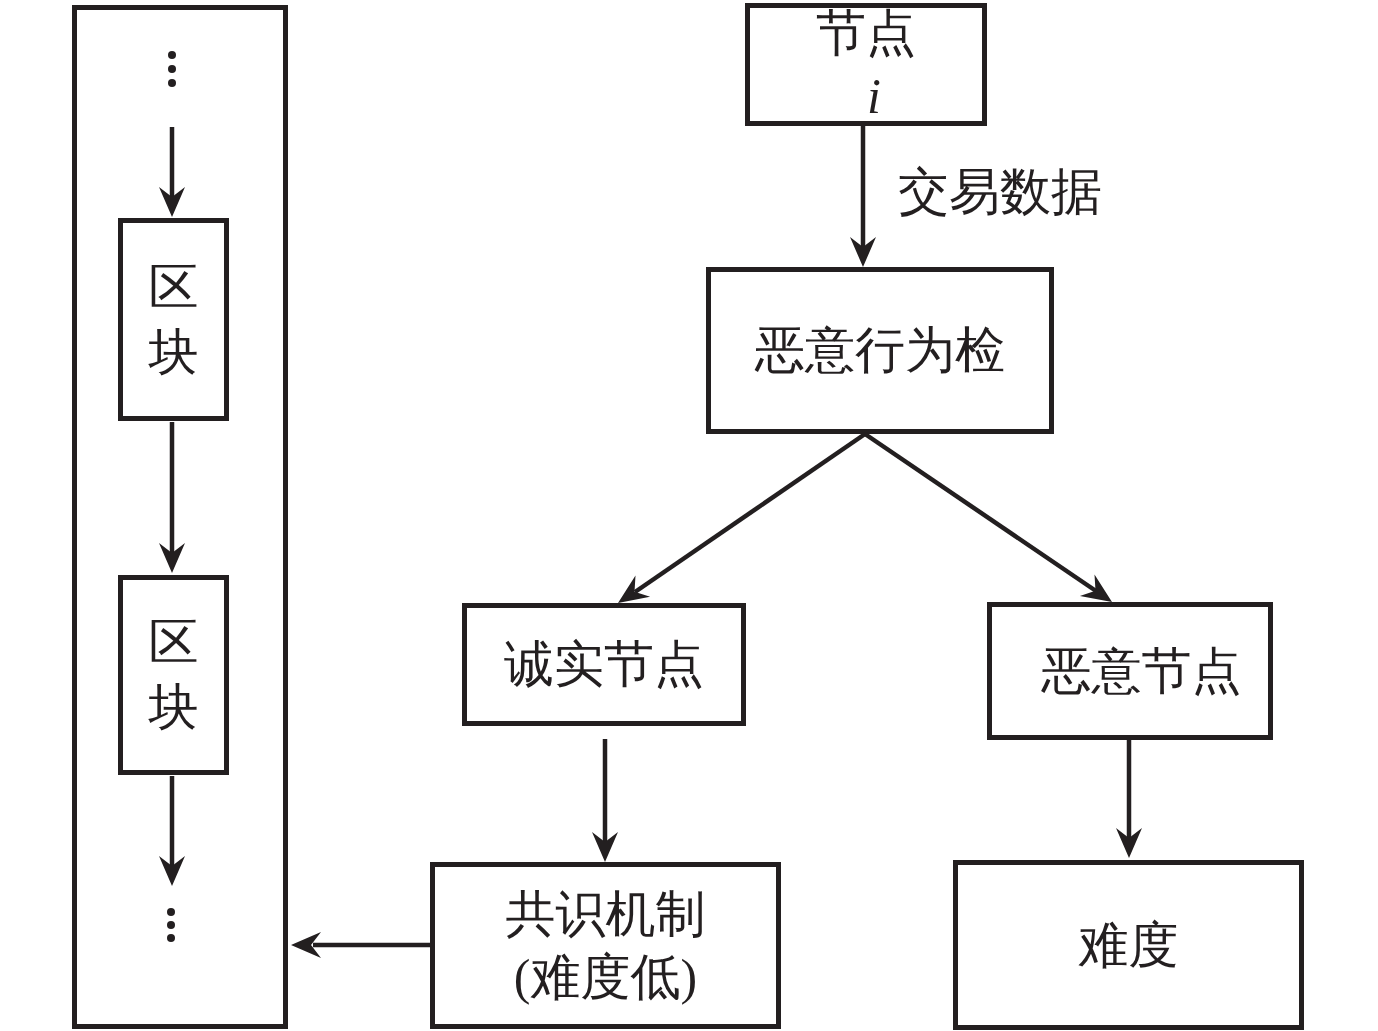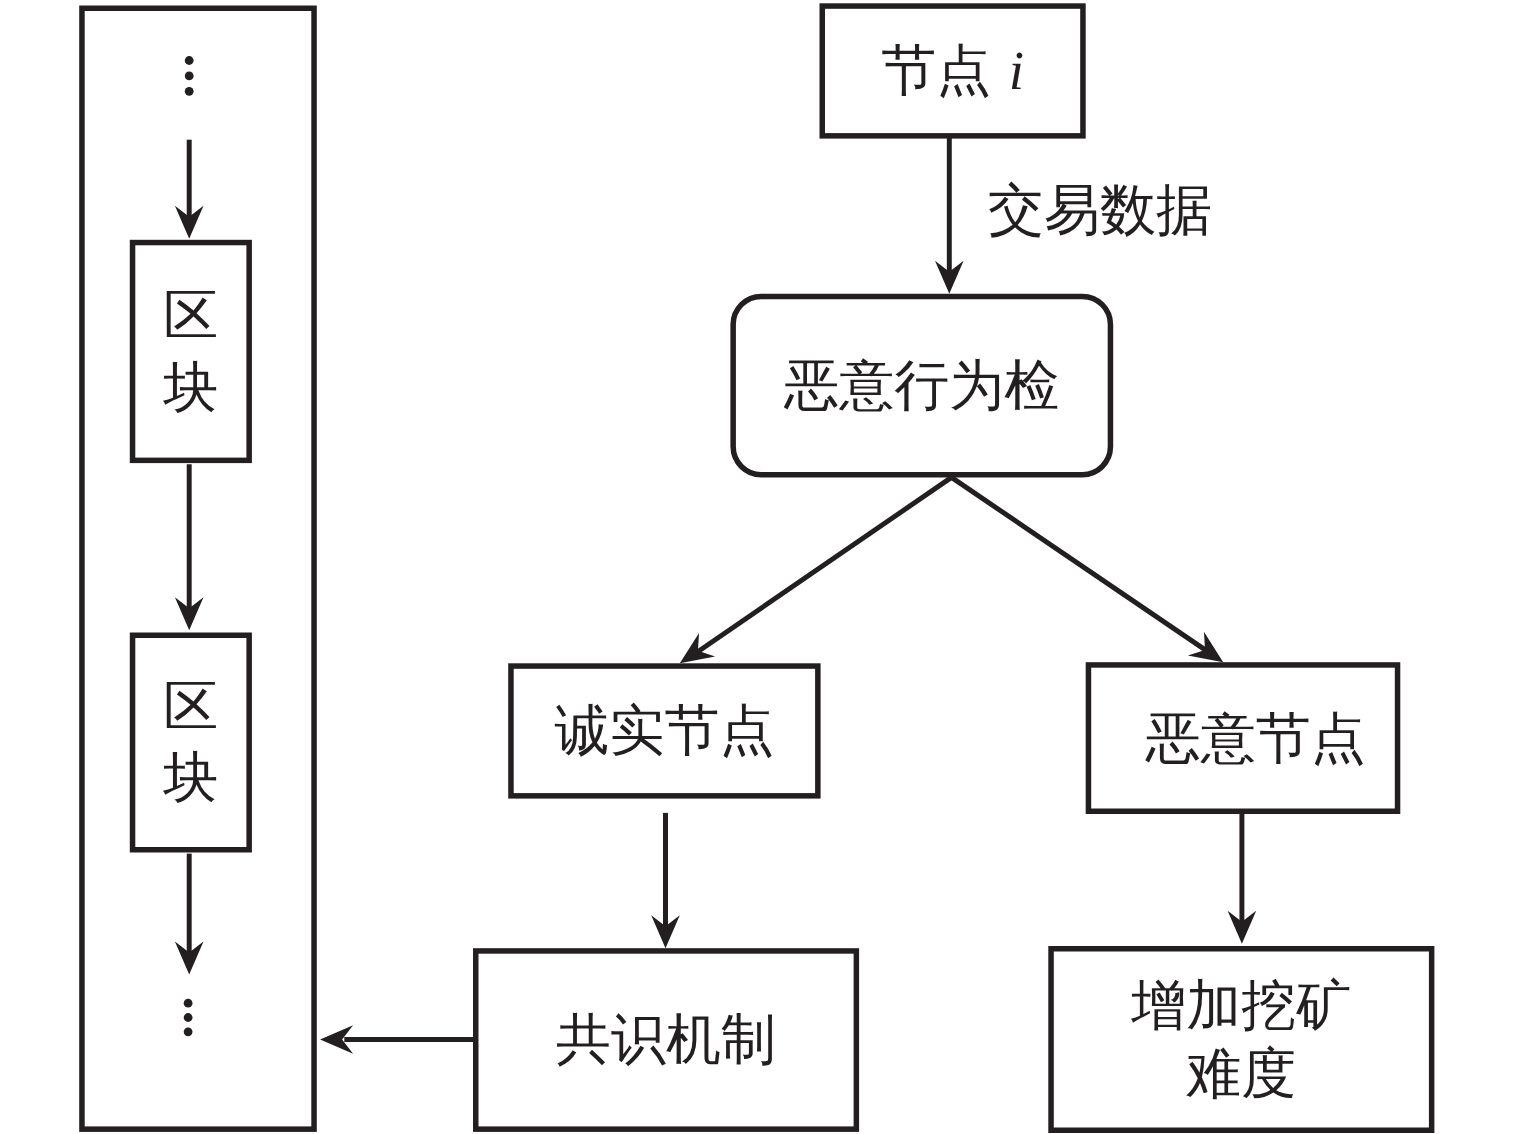--- a/index.html
+++ b/index.html
@@ -32,21 +32,21 @@
   }
   .chain-container{
     position:absolute;
     box-sizing:border-box;
     border:5px solid var(--ink);
     background:var(--bg);
     left:72px;top:5px;width:216px;height:1024px;
     z-index:1;
   }
   .block-box{line-height:1.3;}
-  .row{flex-direction:row;}
+  .row{flex-direction:column;}
   .var-i{
     font-style:italic;
     margin-left:16px;
   }
   .edge-label{
     position:absolute;
     font-size:51px;
     line-height:1.1;
     z-index:3;
     white-space:nowrap;
@@ -84,38 +84,38 @@
     <span>块</span>
   </div>
 
   <div class="box row" style="left:745px;top:3px;width:242px;height:123px;">
     <span>节点</span>
     <span class="var-i">i</span>
   </div>
 
   <div class="edge-label" style="left:898px;top:164px;font-family:Liberation Serif, serif;">交易数据</div>
 
-  <div class="box" style="left:664px;top:267px;width:348px;height:167px;border-radius:28px;">
+  <div class="box" style="left:706px;top:267px;width:348px;height:167px;">
     <span>恶意行为检</span>
   </div>
 
   <div class="box" style="left:462px;top:603px;width:284px;height:123px;">
     <span>诚实节点</span>
   </div>
 
   <div class="box" style="left:987px;top:602px;width:286px;height:138px;padding-left:23px;">
     <span>恶意节点</span>
   </div>
 
   <div class="box" style="left:430px;top:862px;width:351px;height:167px;">
     <span>共识机制</span>
+    <span>(难度低)</span>
   </div>
 
   <div class="box" style="left:953px;top:860px;width:351px;height:170px;">
-    <span>增加挖矿</span>
     <span>难度</span>
   </div>
 
   <svg class="arrow-layer" width="1378" height="1031" viewBox="0 0 1378 1031">
 
     <g>
       <circle class="fill" cx="172" cy="55" r="4"></circle>
       <circle class="fill" cx="172" cy="69" r="4"></circle>
       <circle class="fill" cx="172" cy="83" r="4"></circle>
     </g>

